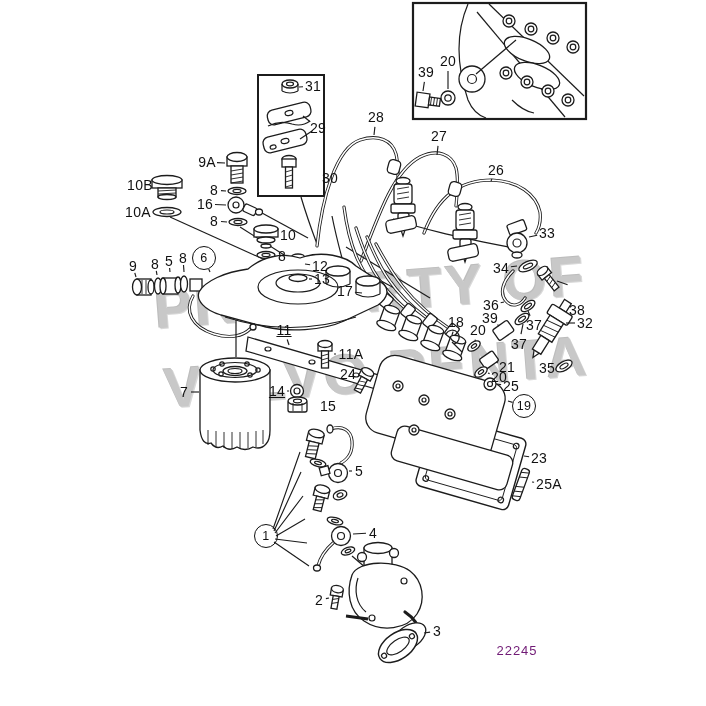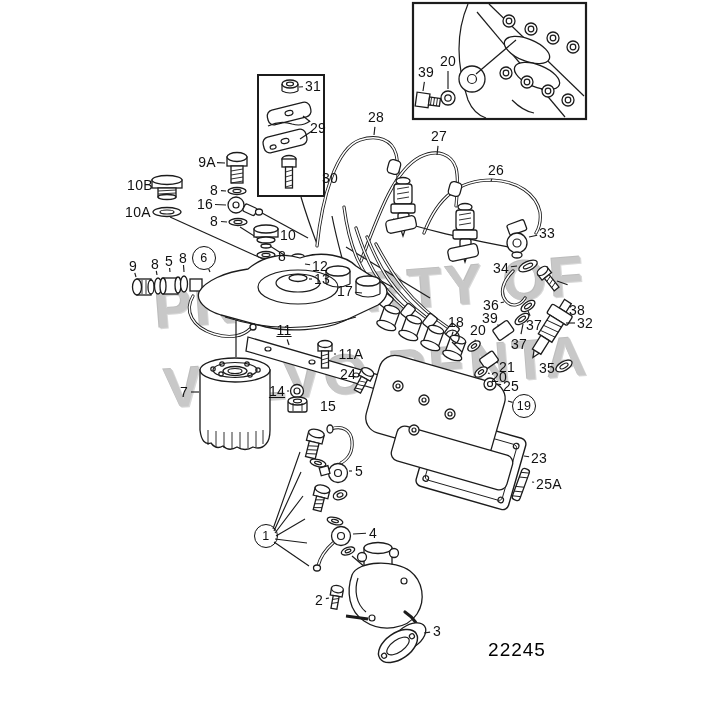--- a/index.html
+++ b/index.html
@@ -9,21 +9,21 @@
     transform:rotate(-4.5deg);transform-origin:left top;text-align:center;
     font-weight:bold;font-size:56px;line-height:80px;letter-spacing:3px;
     color:#c8c8c8;white-space:nowrap;
     text-shadow:1px 1px 0 #d9d9d9,-1px -1px 0 #bdbdbd}
   svg.art{position:absolute;left:0;top:0;z-index:2}
   #callouts{position:absolute;left:0;top:0;width:563px;height:706px;z-index:3;pointer-events:none}
   .callout{position:absolute;transform:translate(-50%,-50%);font-size:14px;color:#111;
     letter-spacing:.3px;white-space:nowrap}
   .callout.circled{width:22px;height:22px;border:1.5px solid #111;border-radius:50%;
     display:flex;align-items:center;justify-content:center;font-size:12.5px}
-  .dwg{position:absolute;left:517px;top:650px;z-index:3;font-size:19px;color:#000000;
+  .dwg{position:absolute;left:517px;top:650px;z-index:3;font-size:13px;color:#701a75;
     transform:translate(-50%,-50%);letter-spacing:1px}
   
   .p{fill:#fff;stroke:#1c1c1c;stroke-width:1.3}
   .ln{fill:none;stroke:#1c1c1c;stroke-width:1.2}
   .th{fill:none;stroke:#1c1c1c;stroke-width:0.9}
   .h{fill:none;stroke:#1c1c1c;stroke-width:0.9}
   .pipe{fill:none;stroke:#1c1c1c;stroke-width:3.2;stroke-linecap:round}
   .pipe-in{fill:none;stroke:#fff;stroke-width:1.5;stroke-linecap:round}
   .lead{stroke:#1c1c1c;stroke-width:1.15}
 </style>

